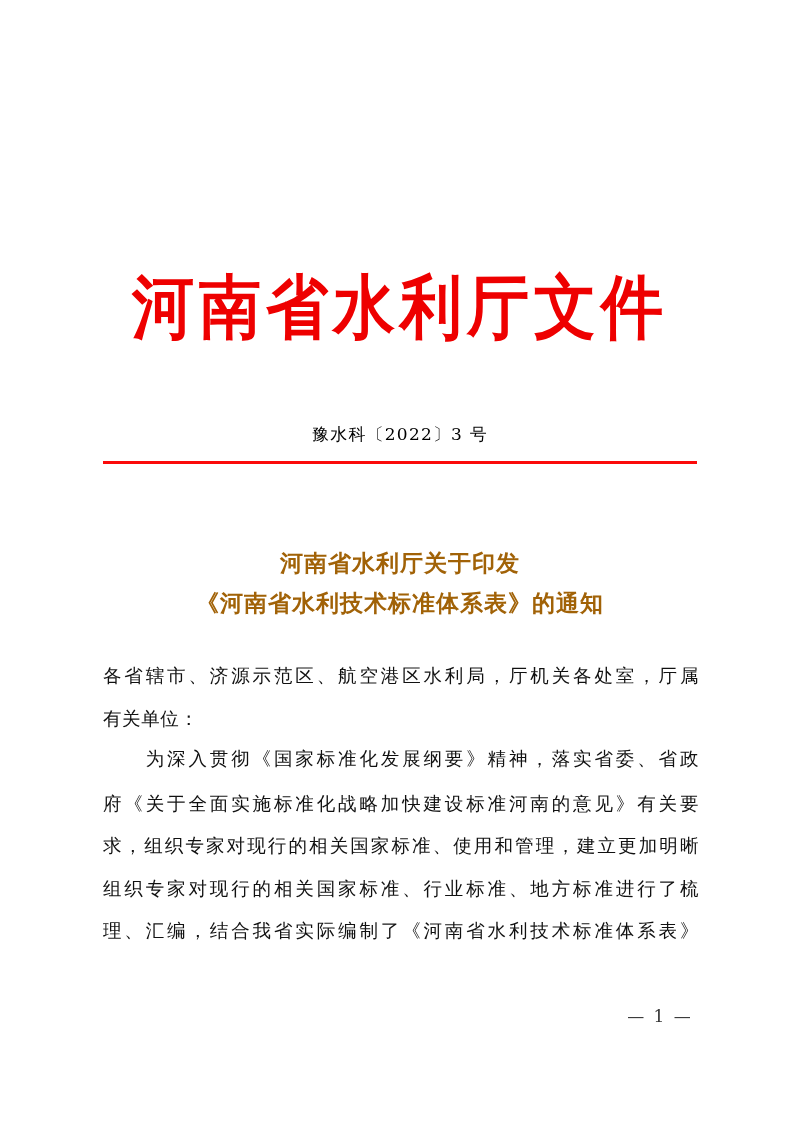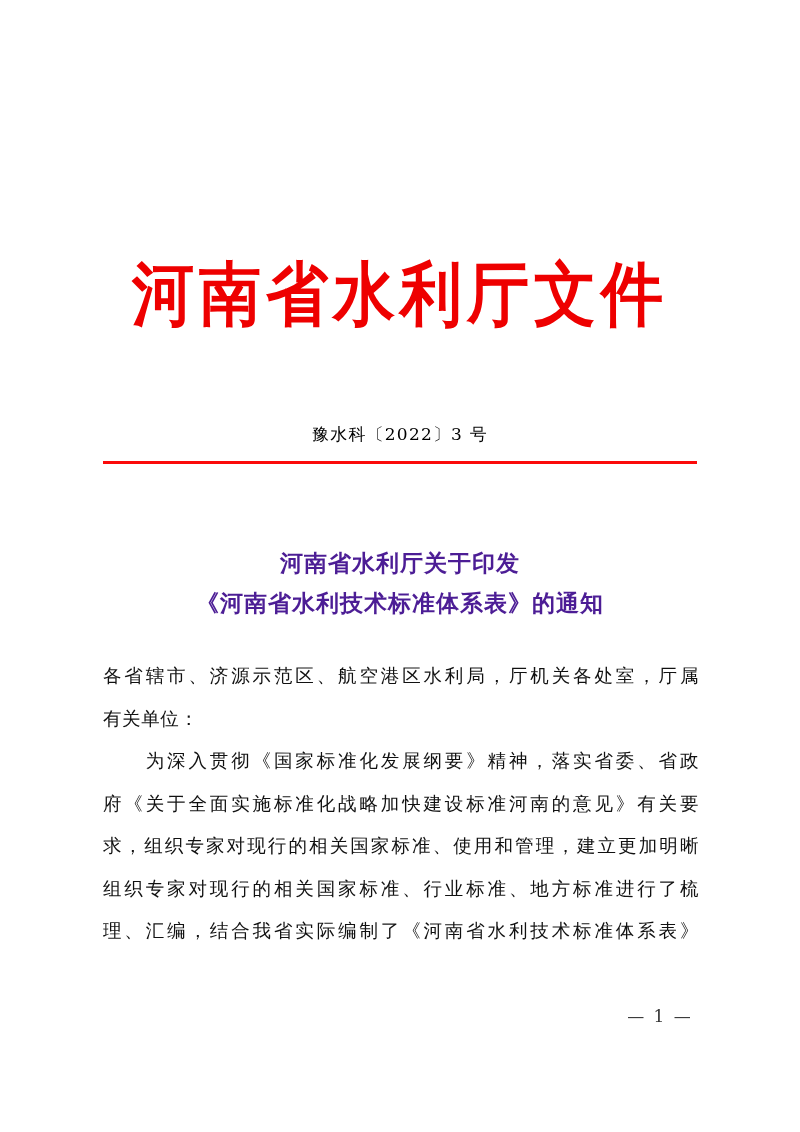--- a/index.html
+++ b/index.html
@@ -16,21 +16,21 @@
     width: 800px;
     height: 1132px;
     background: #ffffff;
     overflow: hidden;
     box-sizing: border-box;
   }
 
   
   .masthead {
     position: absolute;
-    top: 255px;
+    top: 268px;
     left: 0;
     width: 800px;
     text-align: center;
   }
   .masthead-title {
     display: inline-block;
     font-family: "DejaVu Serif", "Liberation Serif", serif;
     font-size: 62px;
     line-height: 1.12;
     font-weight: bold;
@@ -70,21 +70,21 @@
     position: absolute;
     top: 543px;
     left: 0;
     width: 800px;
     text-align: center;
     font-family: "DejaVu Serif", "Liberation Serif", serif;
     font-size: 23px;
     font-weight: bold;
     line-height: 40px;
     letter-spacing: 1px;
-    color: #4c1d95;
+    color: #a16207;
   }
   .doc-title .tline {
     display: block;
     white-space: nowrap;
   }
 
   
   .body-block {
     position: absolute;
     top: 655px;
@@ -98,20 +98,21 @@
     letter-spacing: 0.6px;
     color: #111111;
     white-space: nowrap;
   }
   .body-line.justify {
     text-align: justify;
     text-align-last: justify;
   }
   .body-line.indent {
     text-indent: 0;
+    font-family: Liberation Mono, monospace;
   }
   .para-gap {
     height: 0px;
   }
 
   
   .page-number {
     position: absolute;
     top: 1006px;
     left: 0;

